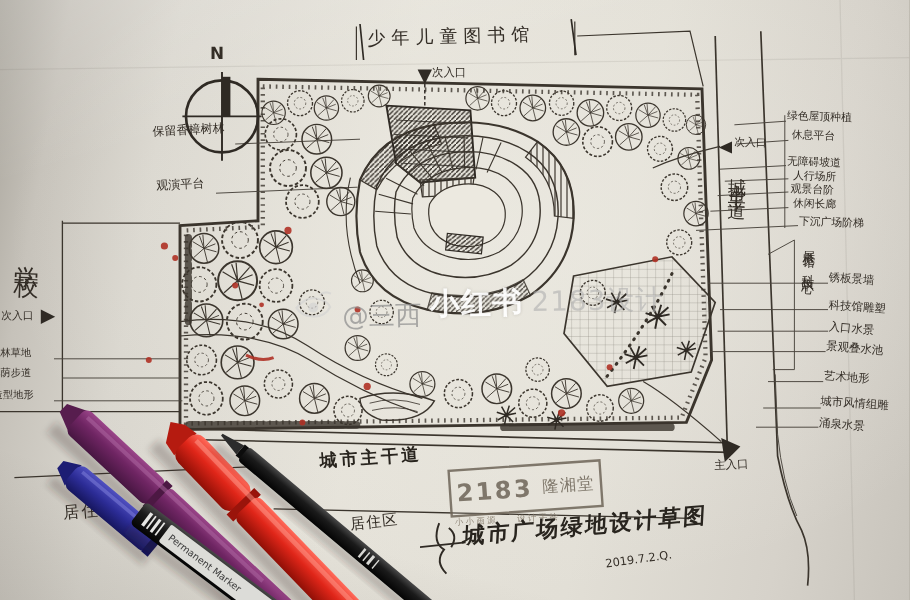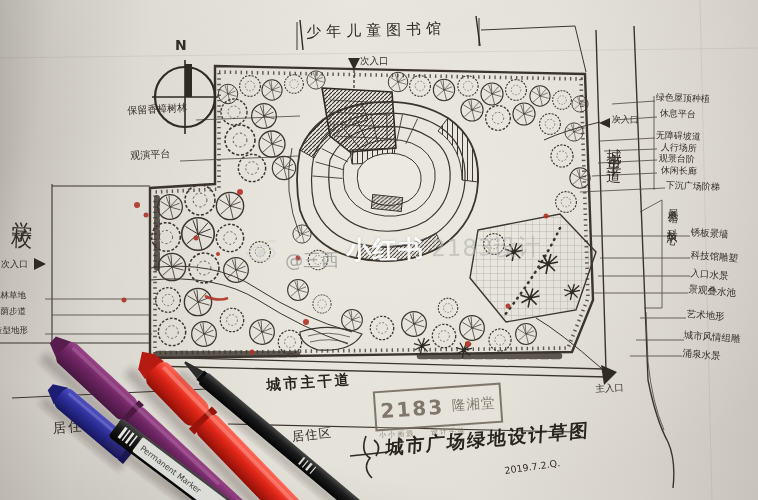--- a/index.html
+++ b/index.html
@@ -9,21 +9,21 @@
       radial-gradient(ellipse 620px 420px at 58% 40%, rgba(240,238,230,.55) 0%, rgba(240,238,230,0) 70%),
       linear-gradient(100deg,#a8a49b 0%,#c6c2ba 7%,#d9d6ce 18%,#e5e2d9 42%,#e2dfd6 66%,#d6d2ca 86%,#c8c4bc 100%);
   }
   .stage:before{content:"";position:absolute;inset:0;pointer-events:none;
     background:linear-gradient(165deg, rgba(255,255,255,.18) 0%, rgba(255,255,255,0) 22%),
                linear-gradient(15deg, rgba(90,85,78,.14) 0%, rgba(90,85,78,0) 18%);}
   svg{position:absolute;left:0;top:0;}
   .lb{position:absolute;color:#332d26;white-space:nowrap;transform-origin:left top;line-height:1.05;}
   .vert{writing-mode:vertical-rl;text-orientation:upright;}
   .wm{position:absolute;left:244px;top:227px;display:flex;align-items:center;gap:7px;transform:rotate(-1deg);}
-  .wm .handle{font-size:18px;color:#8f8f8f;opacity:.72;margin-top:20px;}
+  .wm .handle{font-size:22px;color:#8f8f8f;opacity:.72;margin-top:20px;}
   .wm .brand{font-size:25px;font-weight:bold;color:#ffffff;opacity:.93;letter-spacing:1px;text-shadow:0 0 3px rgba(120,115,108,.35);}
   .wm .studio{font-size:23px;color:#b0b0b0;opacity:.6;letter-spacing:1px;}
   .stampbox{position:absolute;left:374px;top:387px;width:124px;height:36px;border:2px solid #6e6558;
     transform:rotate(-4deg);display:flex;align-items:center;justify-content:center;gap:8px;color:#6e6558;opacity:.85;background:rgba(235,232,224,.25);}
   .stampbox .num{font-size:20px;font-weight:bold;letter-spacing:2px;}
   .stampbox .nm{font-size:13.5px;letter-spacing:1px;}
   .stampcap{position:absolute;left:379px;top:428px;transform:rotate(-3deg);font-size:7px;color:#857b6c;letter-spacing:2px;display:flex;gap:16px;opacity:.9;}
   .titleline{font-weight:600;color:#28241e;}
 </style>
 </head>

